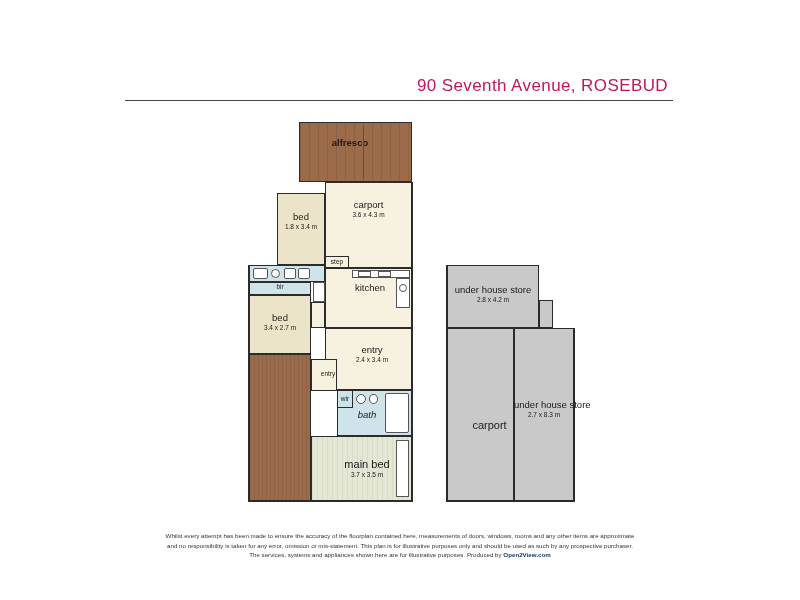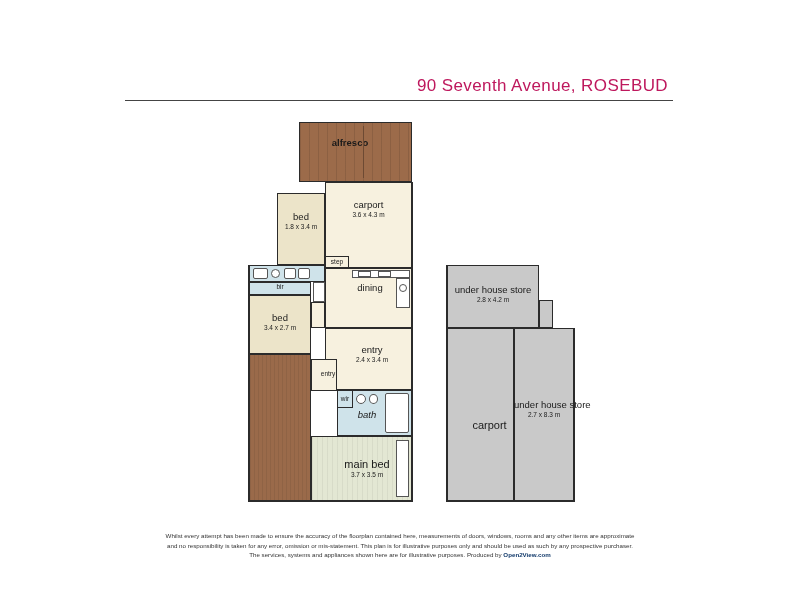--- a/index.html
+++ b/index.html
@@ -153,21 +153,21 @@
   <div class="fx soft" style="left:284px; top:268px; width:12px; height:11px;"></div>
   <div class="fx soft" style="left:298px; top:268px; width:12px; height:11px;"></div>
 
   <div class="room f-blue" style="left:249px; top:282px; width:62px; height:13px;"></div>
   <div class="lbl" style="left:249px; top:283px; width:62px;">
     <div class="dim">bir</div>
   </div>
 
   <div class="room f-cream" style="left:325px; top:268px; width:87px; height:60px;"></div>
   <div class="lbl" style="left:340px; top:283px; width:60px;">
-    <div class="name">dining</div>
+    <div class="name">kitchen</div>
   </div>
 
   <div class="fx" style="left:352px; top:270px; width:58px; height:8px;"></div>
   <div class="fx" style="left:358px; top:271px; width:13px; height:6px;"></div>
   <div class="fx" style="left:378px; top:271px; width:13px; height:6px;"></div>
   <div class="fx" style="left:396px; top:278px; width:14px; height:30px;"></div>
   <div class="fx round" style="left:399px; top:284px; width:8px; height:8px;"></div>
   <div class="fx" style="left:313px; top:282px; width:12px; height:20px;"></div>
 
   <div class="room f-beige" style="left:249px; top:295px; width:62px; height:59px;"></div>

